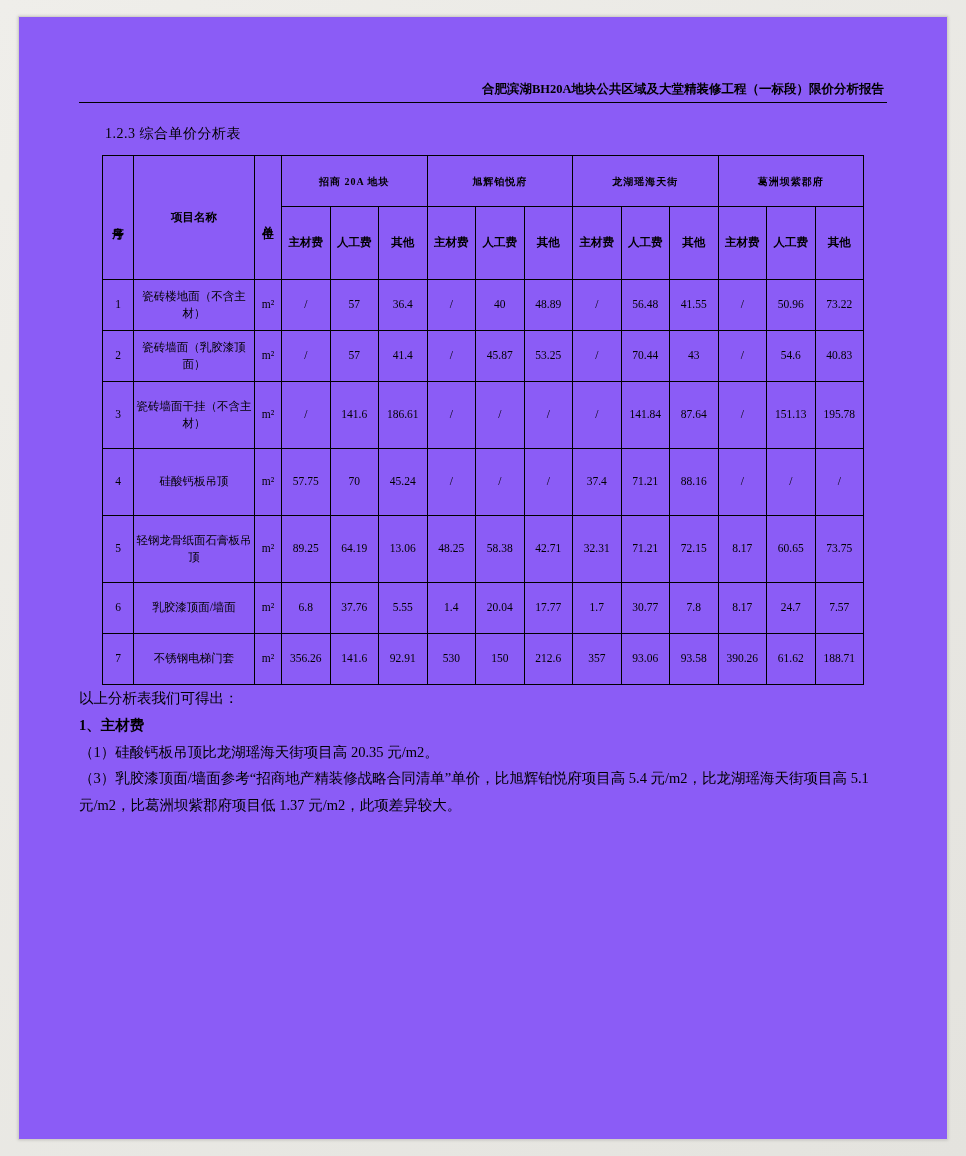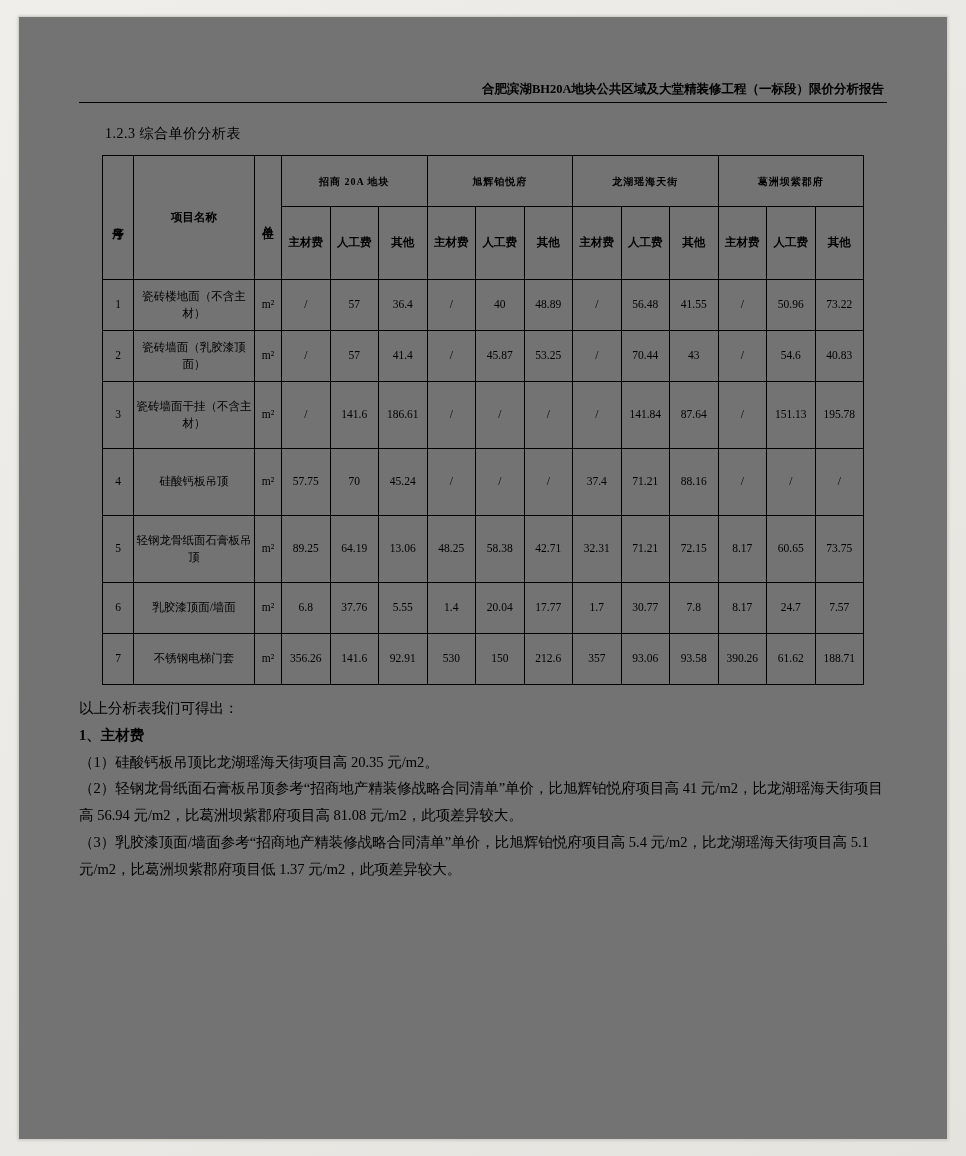--- a/index.html
+++ b/index.html
@@ -26,21 +26,21 @@
     height: 100%;
     box-sizing: border-box;
     background: #ffffff;
     border: 1px solid #d2d0ca;
     box-shadow: 0 0 3px rgba(0,0,0,0.18), 0 0 0 6px #f4f3ef inset;
     position: relative;
   }
   .page {
     position: absolute;
     left: 0; top: 0; right: 0; bottom: 0;
-    background: #737373;
+    background: #8b5cf6;
     padding: 64px 60px 20px 60px;
     box-sizing: border-box;
   }
   .header-line {
     text-align: right;
     font-size: 12.5px;
     font-weight: bold;
     font-family: "Liberation Serif", serif;
     letter-spacing: 0px;
     color: #000;
@@ -100,21 +100,20 @@
   .vert {
     writing-mode: vertical-rl;
     text-orientation: upright;
     letter-spacing: 2px;
     display: inline-block;
     line-height: 1.05;
   }
   .body-text {
     font-size: 14.5px;
     line-height: 1.85;
-    margin-top: 10px;
   }
   .body-text p {
     margin: 0;
     text-indent: 0;
   }
   .bold { font-weight: bold; }
   .lead { margin-left: 0px; }
   .indent1 { margin-left: 24px; }
   .footer {
     text-align: center;
@@ -281,20 +280,19 @@
             <td>61.62</td>
             <td>188.71</td>
           </tr>
         </tbody>
       </table>
 
       <div class="body-text">
         <p class="lead">以上分析表我们可得出：</p>
         <p class="bold indent1">1、主材费</p>
         <p class="indent1">（1）硅酸钙板吊顶比龙湖瑶海天街项目高 20.35 元/m2。</p>
-        <p class="indent1">（2）轻钢龙骨纸面石膏板吊顶参考“招商地产精装修战略合同清单”单价，比旭辉铂悦府项目高 41 元/m2，比龙湖瑶海天街项目高 56.94 元/m2，比葛洲坝紫郡府项目高 81.08 元/m2，此项差异较大。</p>
         <p class="indent1">（3）乳胶漆顶面/墙面参考“招商地产精装修战略合同清单”单价，比旭辉铂悦府项目高 5.4 元/m2，比龙湖瑶海天街项目高 5.1 元/m2，比葛洲坝紫郡府项目低 1.37 元/m2，此项差异较大。</p>
       </div>
 
 
     </div>
   </div>
 </div>
 
 </body></html>

